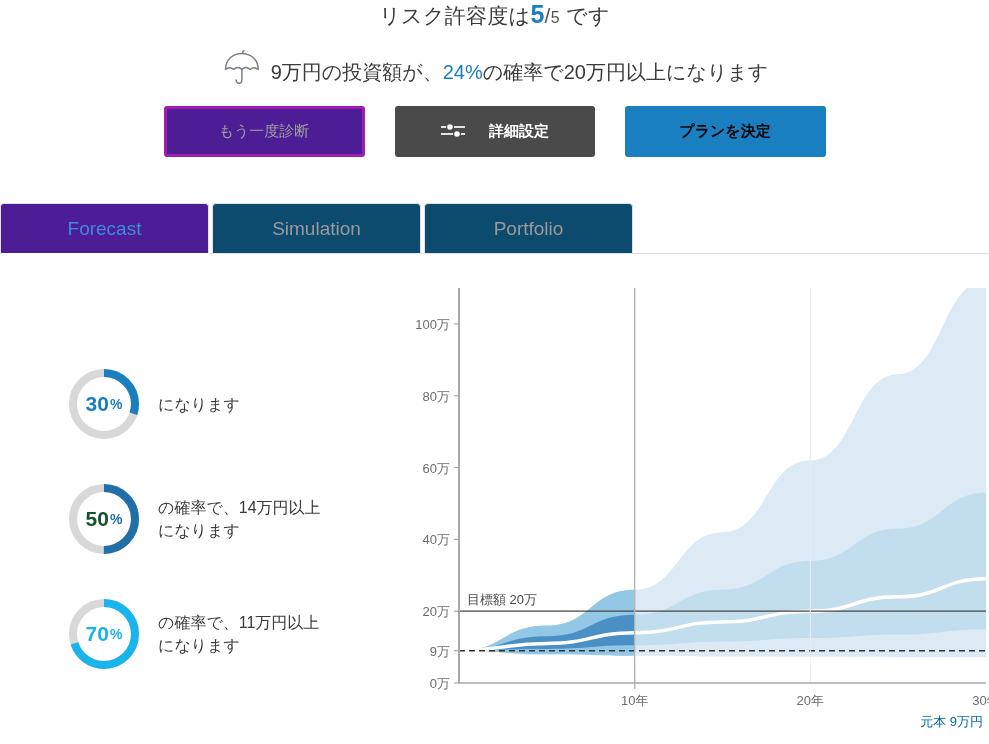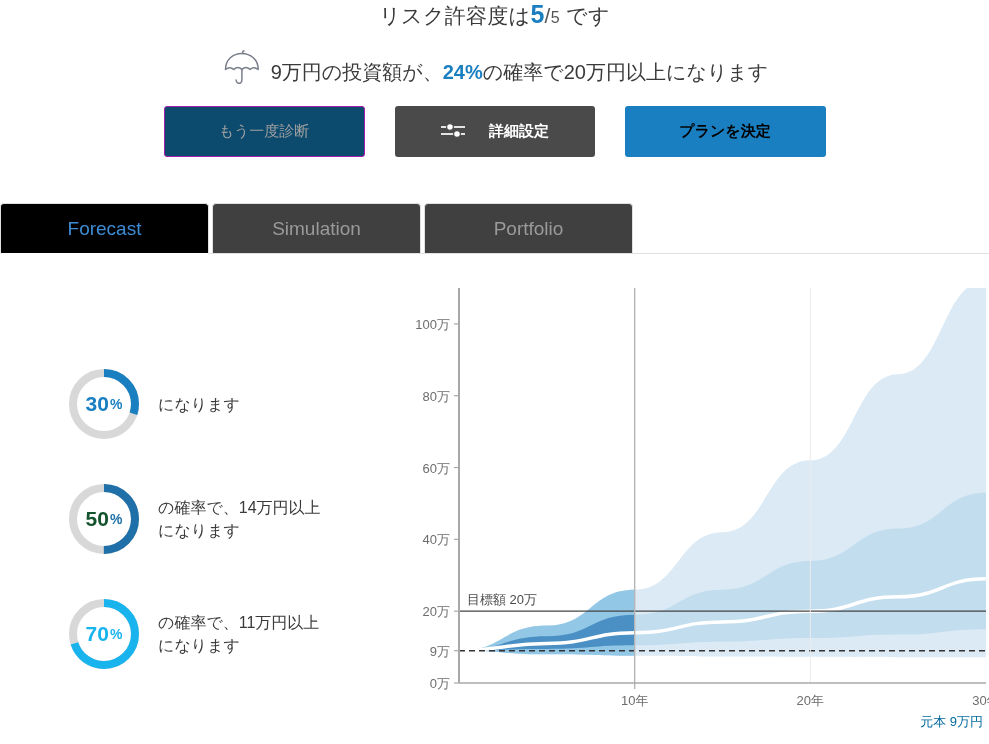--- a/index.html
+++ b/index.html
@@ -21,36 +21,36 @@
   }
   .headline .score { color: #1a7fc1; font-weight: bold; font-size: 25px; }
   .headline .slash { color: #555; font-size: 21px; }
   .headline .denom { color: #555; font-size: 16px; }
 
   .subline {
     position: absolute; top: 50px; left: 0; width: 989px;
     display: flex; align-items: center; justify-content: center;
     font-size: 20px; line-height: 30px; color: #3a3a3a;
   }
-  .subline .pct { color: #1a7fc1; font-weight: bold; }
+  .subline .pct { color: #1a7fc1; font-weight: normal; }
   .umbrella { margin-right: 8px; display: block; }
 
   
   .btnrow {
     position: absolute; top: 106px; left: 0; width: 989px;
     display: flex; justify-content: center; align-items: flex-start;
     gap: 30px;
   }
   .btn {
     height: 51px; display: flex; align-items: center; justify-content: center;
     font-size: 15px; border-radius: 3px; cursor: pointer;
     user-select: none;
   }
   .btn-outline {
-    width: 201px; background: #0c4a6e; border: 1px solid #a21caf; color: #a0a0a0;
+    width: 201px; background: #4c1d95; border: 3px solid #a21caf; color: #a0a0a0;
   }
   .btn-dark {
     width: 200px; background: #4a4a4a; color: #ffffff; font-weight: bold;
     gap: 23px;
   }
   .btn-blue {
     width: 201px; background: #1a7fc1; color: #000000; font-weight: bold;
   }
   .sliders-icon { display: block; }
 
@@ -62,25 +62,25 @@
   .tab {
     width: 209px; height: 51px;
     display: flex; align-items: center; justify-content: center;
     font-size: 19px; cursor: pointer;
     border: 1px solid #e0e0e0;
     border-radius: 4px 4px 0 0;
     margin-right: 3px;
     position: relative;
   }
   .tab.active {
-    background: #000000; color: #3c8dd5; border-bottom: 1px solid #ffffff;
+    background: #4c1d95; color: #3c8dd5; border-bottom: 1px solid #ffffff;
     z-index: 3;
   }
   .tab.inactive {
-    background: #404040; color: #9a9a9a; border-bottom: 1px solid #e0e0e0;
+    background: #0c4a6e; color: #9a9a9a; border-bottom: 1px solid #e0e0e0;
   }
   .tabbar-underline {
     position: absolute; top: 253px; left: 0; width: 989px; height: 1px;
     background: #e0e0e0; z-index: 1;
   }
 
   
   .donut-list { position: absolute; top: 368px; left: 68px; }
   .donut-row { display: flex; align-items: center; margin-bottom: 43px; height: 72px; }
   .donut { position: relative; width: 72px; height: 72px; flex: none; }

